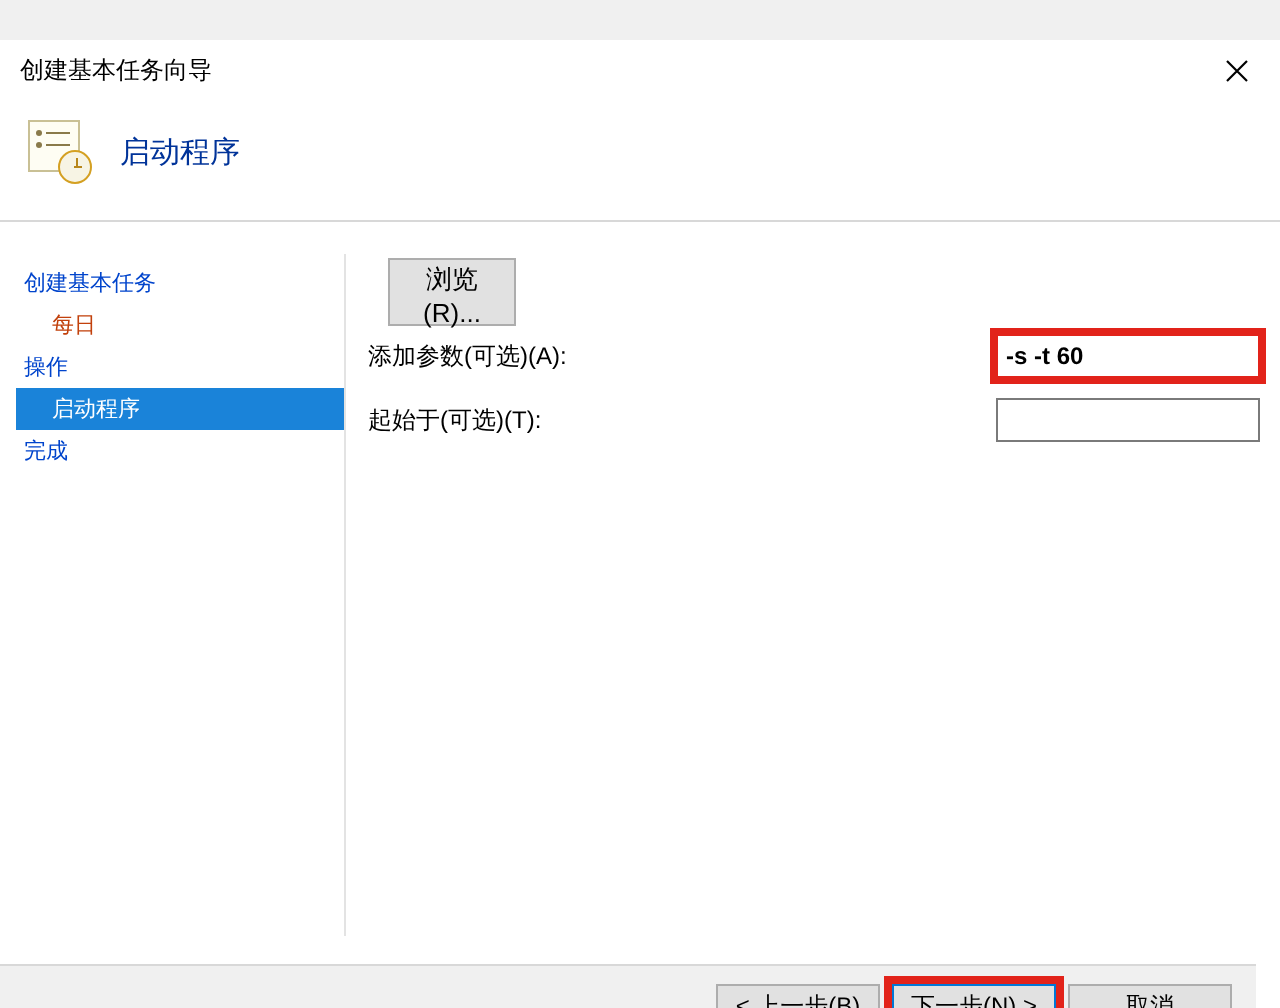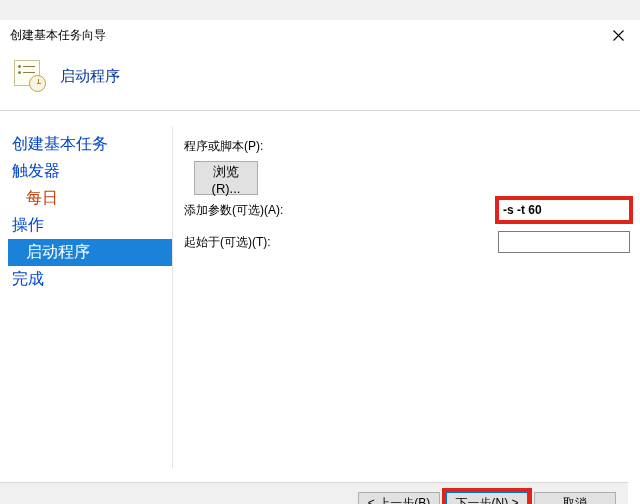--- a/index.html
+++ b/index.html
@@ -14,21 +14,21 @@
   .header-icon .dot1 { position:absolute; left:4px; top:5px; width:3px; height:3px; background:#8a7a4a; border-radius:50%; }
   .header-icon .dot2 { position:absolute; left:4px; top:11px; width:3px; height:3px; background:#8a7a4a; border-radius:50%; }
   .header-icon .line1 { position:absolute; left:9px; top:6px; width:12px; height:1px; background:#8a7a4a; }
   .header-icon .line2 { position:absolute; left:9px; top:12px; width:12px; height:1px; background:#8a7a4a; }
   .header-icon .clock { position:absolute; right:0; bottom:0; width:17px; height:17px; border-radius:50%; background:#f7f4e4; border:1px solid #d4a022; }
   .header-icon .hand1 { position:absolute; right:7px; bottom:8px; width:1px; height:5px; background:#b7861a; }
   .header-icon .hand2 { position:absolute; right:5px; bottom:8px; width:4px; height:1px; background:#b7861a; }
   .header-title { font-size: 15px; color: #003399; margin-left: 14px; }
   .divider { border: none; border-top: 1px solid #d8d8d8; margin: 0; }
   .content { position:absolute; top:95px; left:0; right:0; bottom:44px; }
-  .sidebar { position:absolute; left:0; top:0; width:172px; padding: 16px 0 0 8px; font-size: 16px; }
+  .sidebar { position:absolute; left:0; top:0; width:172px; padding: 16px 0 0 8px; font-size: 11px; }
   .side-link { padding: 3px 0 3px 4px; color: #0044cc; cursor: pointer; }
   .side-item { padding: 3px 0 3px 18px; color: #c2410c; cursor: pointer; }
   .side-item.sel { background: #1a83d9; color: #fff; padding-left:18px; padding-right:8px; }
   .vdiv { position:absolute; left:172px; top:12px; bottom:12px; width:0; border-left:1px solid #e3e3e3; }
   .form { position:absolute; left:184px; top:16px; right:10px; font-size:12px; }
   .form-row { display:flex; align-items:center; height:30px; margin-bottom:2px; }
   .form-label { width:108px; }
   .txt { height:22px; border:1px solid #7a7a7a; padding:1px 4px; font-size:12px; background:#fff; }
   .txt.program { width:256px; }
   .txt.args { width:132px; margin-left:auto;font-weight:bold; }
@@ -63,32 +63,28 @@
         <div class="hand1"></div>
         <div class="hand2"></div>
     </div>
     <div class="header-title">启动程序</div>
   </div>
   <hr class="divider">
 
   <div class="content">
     <div class="sidebar">
       <div class="side-link">创建基本任务</div>
-      <div class="side-link">触发器</div>
       <div class="side-item">每日</div>
       <div class="side-link">操作</div>
       <div class="side-item sel">启动程序</div>
       <div class="side-link">完成</div>
     </div>
     <div class="vdiv"></div>
 
     <div class="form">
-      <div class="form-row">
-        <span class="form-label">程序或脚本(P):</span>
-      </div>
       <div class="form-row">
         <button class="browse-btn">浏览(R)...</button>
       </div>
       <div class="form-row">
         <span class="form-label">添加参数(可选)(A):</span>
         <input class="txt args hi-red" type="text" value="-s -t 60" style="">
       </div>
       <div class="form-row">
         <span class="form-label">起始于(可选)(T):</span>
         <input class="txt startin" type="text" value="" style="">

